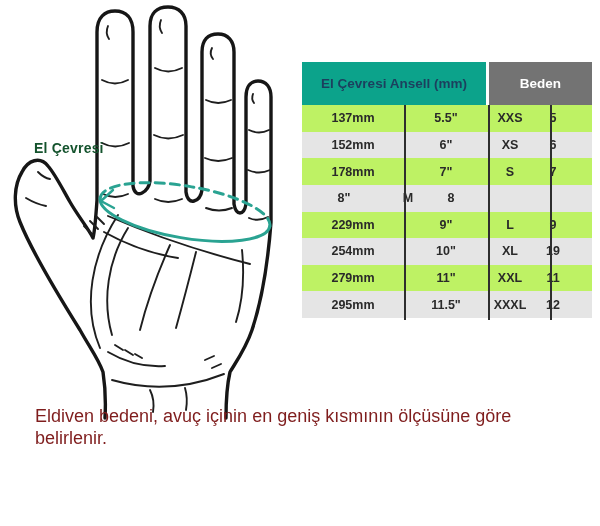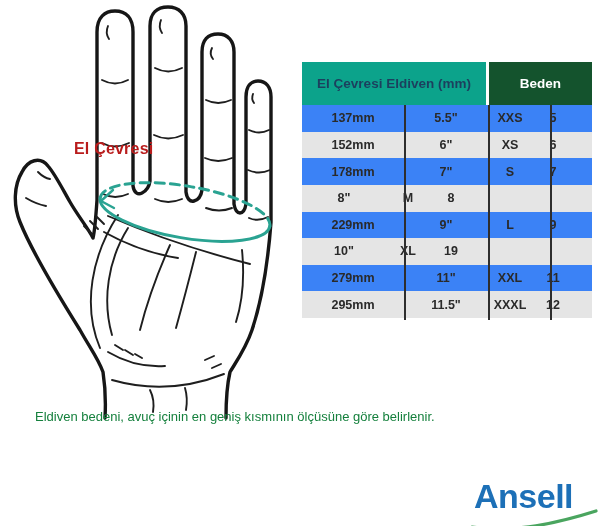--- a/index.html
+++ b/index.html
@@ -4,39 +4,39 @@
 <style>
   html,body{margin:0;padding:0;background:#ffffff;}
   .canvas{
     position:relative;width:600px;height:526px;background:#ffffff;overflow:hidden;
     font-family:"Liberation Sans",sans-serif;
   }
   
   .hand-svg{position:absolute;left:0;top:0;width:300px;height:420px;}
   .hand-label{
     position:absolute;left:34px;top:140px;
-    font-size:16px;font-weight:700;color:#b91c1c;letter-spacing:.2px;margin-left:40px;
+    font-size:14px;font-weight:700;color:#14532d;letter-spacing:.2px;
   }
   
   .size-table{position:absolute;left:302px;top:62px;width:290px;}
   .thead{display:flex;height:43px;}
   .th{display:flex;align-items:center;justify-content:center;font-size:13.5px;font-weight:700;}
   .th-measure{width:184px;background:#0ca38b;color:#1c3f5e;margin-right:3px;}
-  .th-size{width:103px;background:#14532d;color:#ffffff;}
+  .th-size{width:103px;background:#737373;color:#ffffff;}
   .tbody{height:213px;display:flex;flex-direction:column;position:relative;}
-  .tr{flex:1;display:flex;align-items:center;background:#3b82f6;}
+  .tr{flex:1;display:flex;align-items:center;background:#bef264;}
   .tr:nth-child(even){background:#e5e5e5;}
   .td{font-size:12.5px;font-weight:700;color:#2a2a2a;text-align:center;}
   .c1{width:102px;}.c2{width:84px;}.c3{width:44px;}.c4{width:42px;}
   .vdiv{position:absolute;top:43px;width:1.5px;height:215px;background:#2e2e2e;}
   .vdiv1{left:102px;}.vdiv2{left:186px;}.vdiv3{left:248px;}
   
   .footer{
     position:absolute;left:35px;top:406px;width:545px;
-    font-size:13px;line-height:21.5px;color:#15803d;
+    font-size:18px;line-height:21.5px;color:#7f1d1d;
   }
   
   .logo{position:absolute;left:474px;top:477px;width:122px;height:48px;}
   .logo-text{
     font-size:34px;font-weight:700;color:#1d70b7;letter-spacing:-.5px;line-height:38px;
   }
   .swoosh{position:absolute;left:-4px;top:32px;width:128px;height:22px;}
 </style>
 </head>
 <body>
@@ -126,21 +126,21 @@
       <path stroke-dasharray="9 6" d="M 99 212 A 86 26 0 0 1 271 212"></path>
       <path d="M 271 212 A 86 26 0 0 1 99 212"></path>
     </g>
     <path fill="none" stroke="#2aa392" stroke-width="2.4" stroke-linecap="round" stroke-linejoin="round" d="M 113 190 L 101 201 L 114 208"></path>
   </svg>
 
   <div class="hand-label">El Çevresi</div>
 
   <div class="size-table">
     <div class="thead">
-      <div class="th th-measure">El Çevresi Eldiven (mm)</div>
+      <div class="th th-measure">El Çevresi Ansell (mm)</div>
       <div class="th th-size">Beden</div>
     </div>
     <div class="tbody">
       <div class="tr">
         <span class="td c1">137mm</span>
         <span class="td c2">5.5"</span>
         <span class="td c3">XXS</span>
         <span class="td c4">5</span>
       </div>
       <div class="tr">
@@ -160,20 +160,21 @@
         <span class="td c3">M</span>
         <span class="td c4">8</span>
       </div>
       <div class="tr">
         <span class="td c1">229mm</span>
         <span class="td c2">9"</span>
         <span class="td c3">L</span>
         <span class="td c4">9</span>
       </div>
       <div class="tr">
+        <span class="td c1">254mm</span>
         <span class="td c2">10"</span>
         <span class="td c3">XL</span>
         <span class="td c4">19</span>
       </div>
       <div class="tr">
         <span class="td c1">279mm</span>
         <span class="td c2">11"</span>
         <span class="td c3">XXL</span>
         <span class="td c4">11</span>
       </div>
@@ -186,20 +187,14 @@
     </div>
     <div class="vdiv vdiv1"></div>
     <div class="vdiv vdiv2"></div>
     <div class="vdiv vdiv3"></div>
   </div>
 
   <div class="footer">
     <div>Eldiven bedeni, avuç içinin en geniş kısmının ölçüsüne göre belirlenir.</div>
   </div>
 
-  <div class="logo">
-    <div class="logo-text">Ansell</div>
-    <svg class="swoosh" viewBox="0 0 128 22" aria-hidden="true">
-      <path d="M 2 18 C 45 24 88 14 126 2" fill="none" stroke="#4aa55f" stroke-width="3.2" stroke-linecap="round"></path>
-    </svg>
-  </div>
 
 </div>
 
 </body></html>

